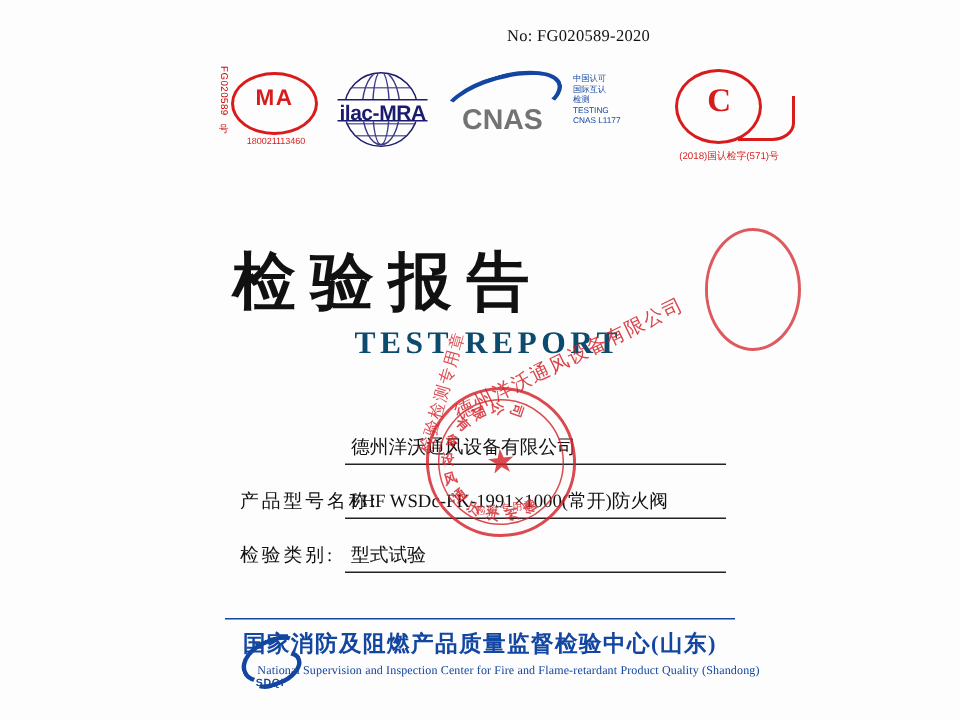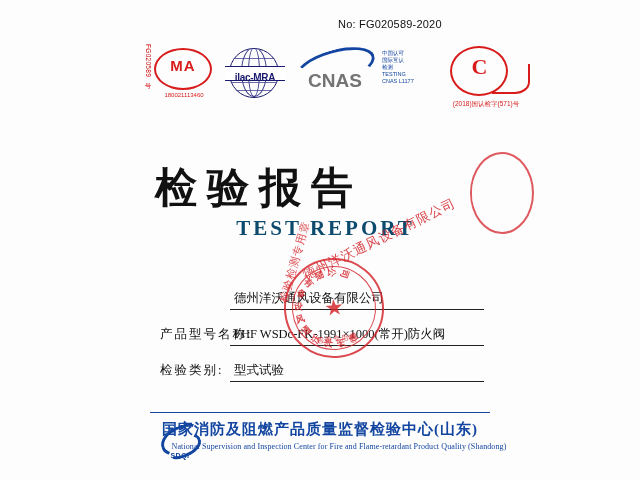--- a/index.html
+++ b/index.html
@@ -26,21 +26,21 @@
 
   
   .report-no {
     position: absolute;
     top: 18px;
     left: 338px;
     font-size: 11px;
     letter-spacing: 0.2px;
     color: #111;
     white-space: nowrap;
-    font-family: Liberation Sans, sans-serif;
+    font-family: Liberation Serif, serif;
   }
   .report-no .label {
     font-size: 11px;
   }
 
   
   .logo-row {
     position: absolute;
     top: 42px;
     left: 140px;
@@ -156,21 +156,21 @@
     left: -1px;
     top: 20px;
     width: 60px;
     height: 13px;
     background: #ffffff;
     border-top: 1.2px solid #1a1a6e;
     border-bottom: 1.2px solid #1a1a6e;
     text-align: center;
   }
   .logo-ilac .band span {
-    font-size: 10px;
+    font-size: 14px;
     font-weight: bold;
     color: #1a1a6e;
     line-height: 13px;
     letter-spacing: -0.3px;
     font-family: "Liberation Sans", sans-serif;
   }
 
   
   .logo-cnas {
     position: absolute;

